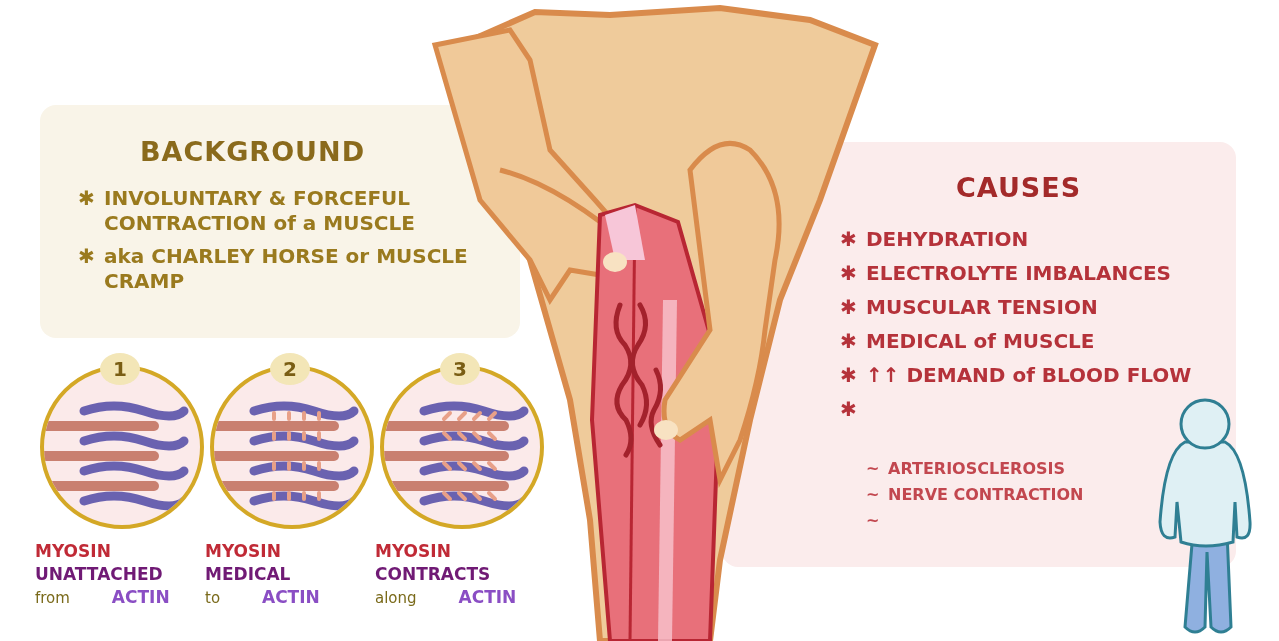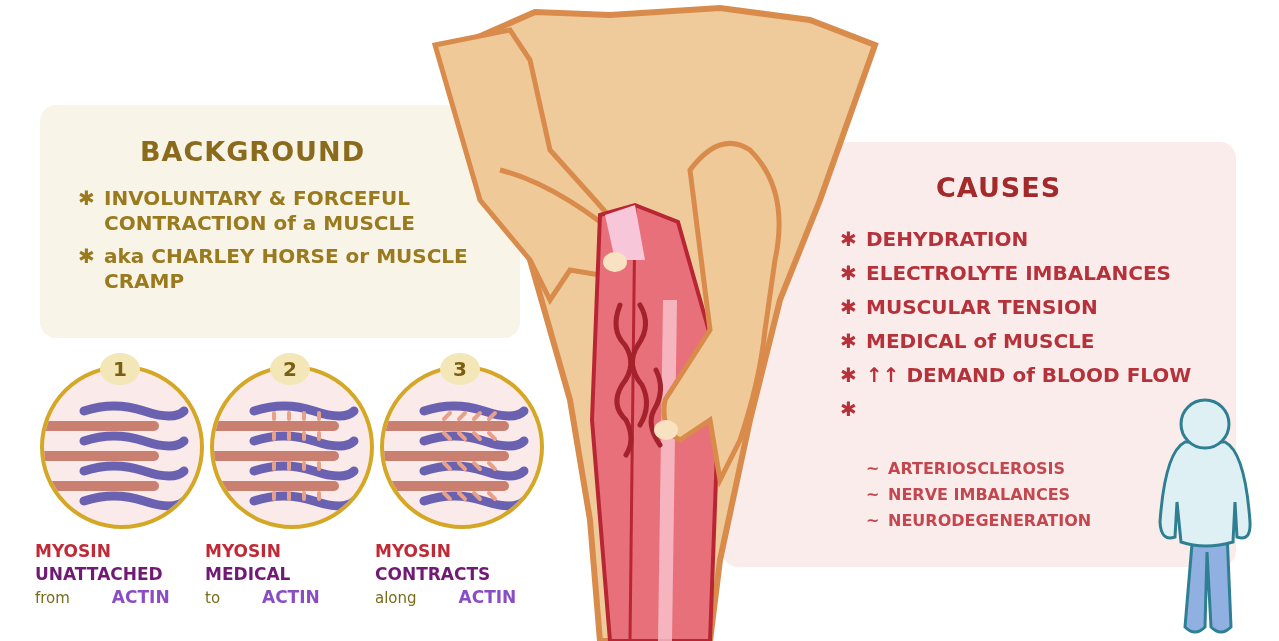--- a/index.html
+++ b/index.html
@@ -7,21 +7,21 @@
     width:1279px; height:641px; position:relative; overflow:hidden;
     background:#ffffff;
     font-family: "DejaVu Sans", "Liberation Sans", sans-serif;
   }
   .panel { position:absolute; border-radius:16px; }
   #bg-panel { left:40px; top:105px; width:480px; height:233px; background:#f9f4e8; }
   #causes-panel { left:722px; top:142px; width:514px; height:425px; background:#fbecec; }
 
   .title { position:absolute; font-weight:bold; letter-spacing:1px; }
   #bg-title { left:140px; top:136px; font-size:27px; color:#8a6a1c; }
-  #causes-title { left:936px; top:172px; font-size:27px; color:#a32a2a; }
+  #causes-title { left:956px; top:172px; font-size:27px; color:#a32a2a; }
 
   .list { position:absolute; margin:0; padding:0; list-style:none; }
   .list li { position:relative; padding-left:26px; font-weight:bold; }
   .list li .star { position:absolute; left:0; top:0; }
   #bg-list { left:78px; top:186px; width:420px; }
   #bg-list li { font-size:20px; line-height:25px; color:#9a7a1e; margin-bottom:8px; }
   #causes-list { left:840px; top:226px; width:380px; }
   #causes-list li { font-size:20px; line-height:26px; color:#b5323a; margin-bottom:8px; }
   #sub-list { position:absolute; left:866px; top:456px; margin:0; padding:0; list-style:none; }
   #sub-list li { font-size:16px; line-height:26px; color:#c2474f; font-weight:bold; padding-left:22px; position:relative; }
@@ -57,22 +57,22 @@
 <ul id="causes-list" class="list">
   <li><span class="star">✱</span><span>DEHYDRATION</span></li>
   <li><span class="star">✱</span><span>ELECTROLYTE IMBALANCES</span></li>
   <li><span class="star">✱</span><span>MUSCULAR TENSION</span></li>
   <li><span class="star">✱</span><span>MEDICAL of MUSCLE</span></li>
   <li><span class="star">✱</span><span>↑↑ DEMAND of BLOOD FLOW</span></li>
   <li style="width:230px;"><span class="star">✱</span></li>
 </ul>
 <ul id="sub-list">
   <li><span class="tilde">~</span><span>ARTERIOSCLEROSIS</span></li>
-  <li><span class="tilde">~</span><span>NERVE IMBALANCES</span></li>
-  <li><span class="tilde">~</span><span>NEURODEGENERATION</span></li>
+  <li><span class="tilde">~</span><span>NERVE CONTRACTION</span></li>
+  <li><span class="tilde">~</span></li>
 </ul>
 
 <svg id="leg-svg" width="460" height="641" viewBox="0 0 460 641">
 
   <path d="M40 45 L115 12 L190 15 L300 8 L390 20 L455 45 L400 200 L360 300 L330 420 L300 560 L290 641 L180 641 L170 520 L150 400 L110 260 Z" fill="#efcb9b" stroke="#d98b4c" stroke-width="6"></path>
 
   <path d="M15 45 L90 30 L110 60 L130 150 L175 200 L210 240 L210 280 L150 270 L130 300 L110 260 L60 200 Z" fill="#f0c999" stroke="#d98b4c" stroke-width="5"></path>
   <path d="M80 170 Q140 185 215 250" fill="none" stroke="#d98b4c" stroke-width="5"></path>
 
   <path d="M180 215 L215 205 L258 222 L300 370 L290 641 L190 641 L172 420 Z" fill="#e8707a" stroke="#b82633" stroke-width="4"></path>

